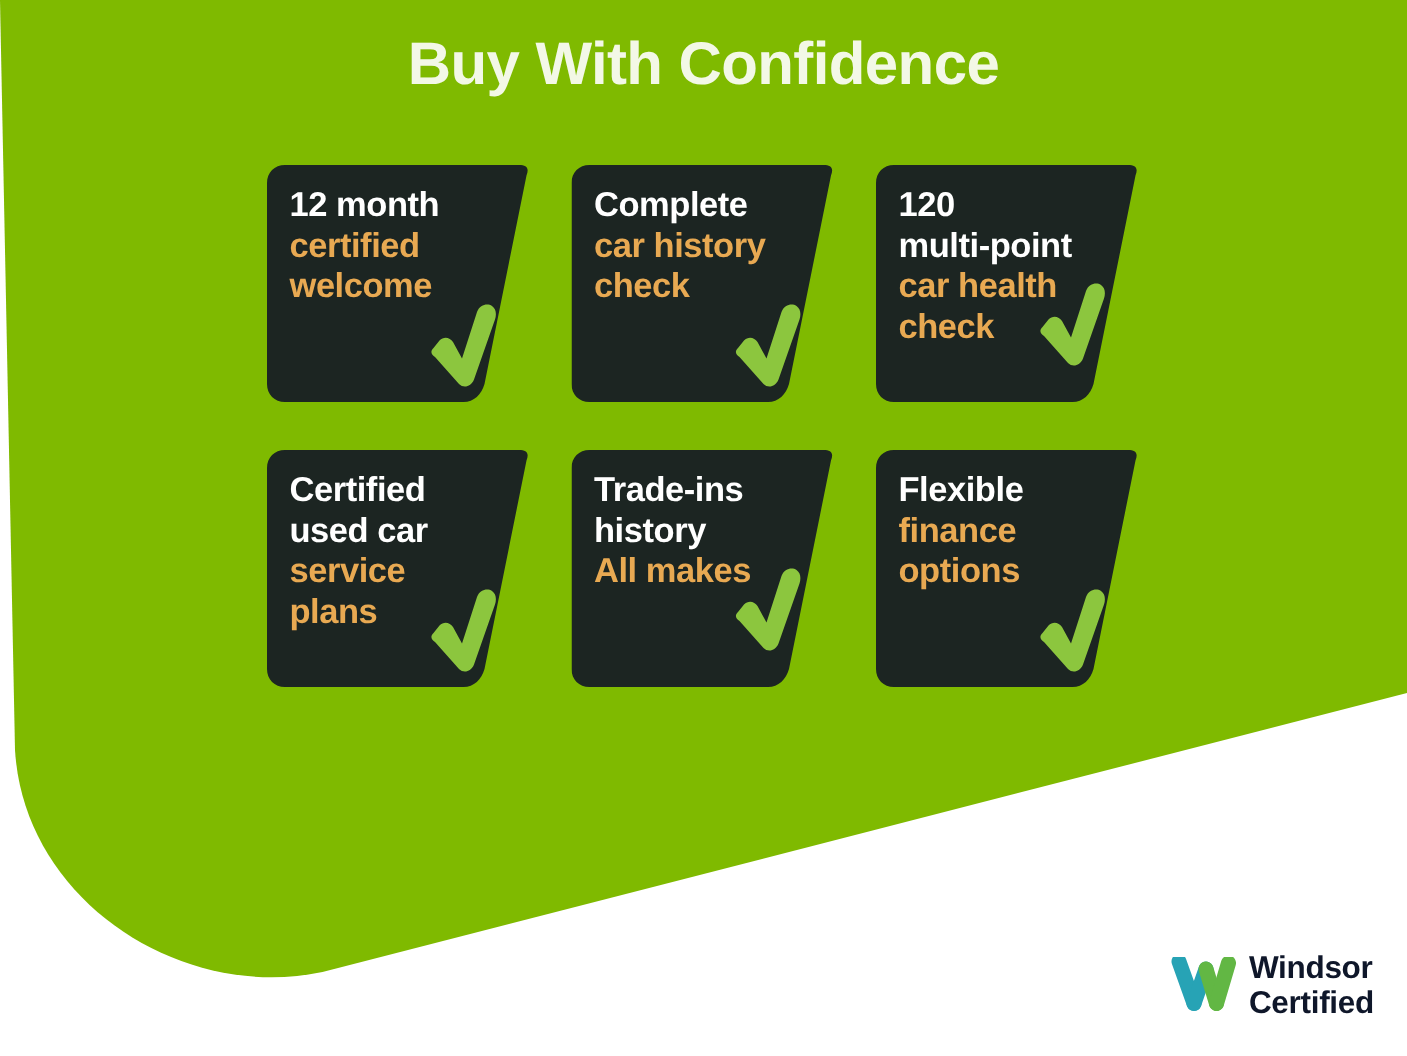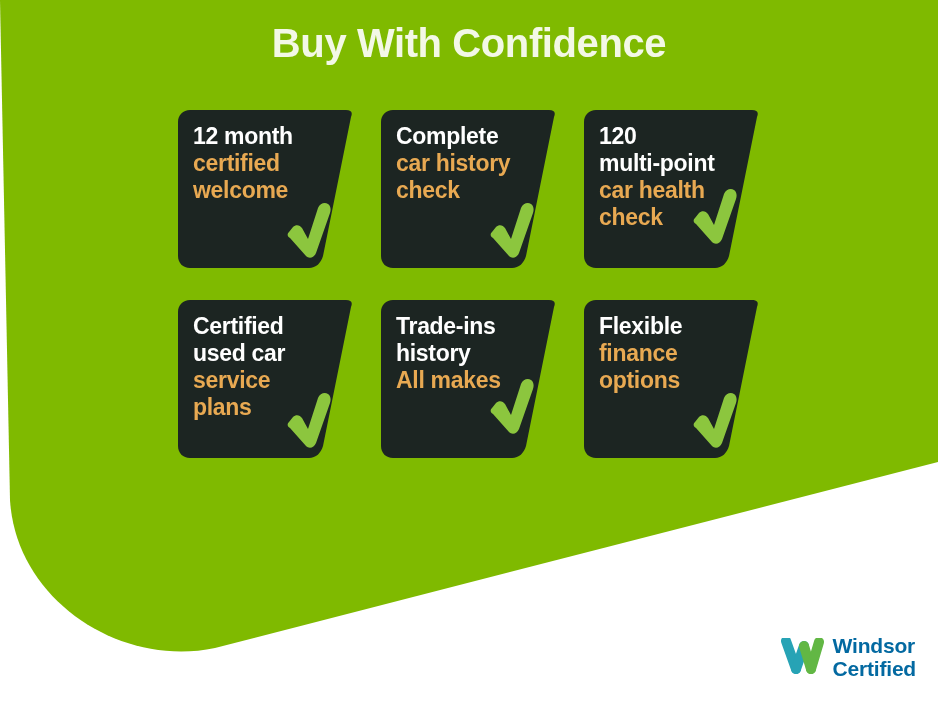--- a/index.html
+++ b/index.html
@@ -104,21 +104,21 @@
     position: absolute;
     right: 22px;
     bottom: 24px;
     display: flex;
     align-items: center;
     gap: 9px;
     z-index: 6;
   }
   .logo-mark { width: 44px; height: 38px; flex: 0 0 44px; }
   .logo-text {
-    color: #0369a1;
+    color: #0f172a;
     font-size: 21px;
     font-weight: bold;
     line-height: 23px;
     letter-spacing: -0.2px;
   }
 </style>
 </head>
 <body>
 
 <div id="stage">

